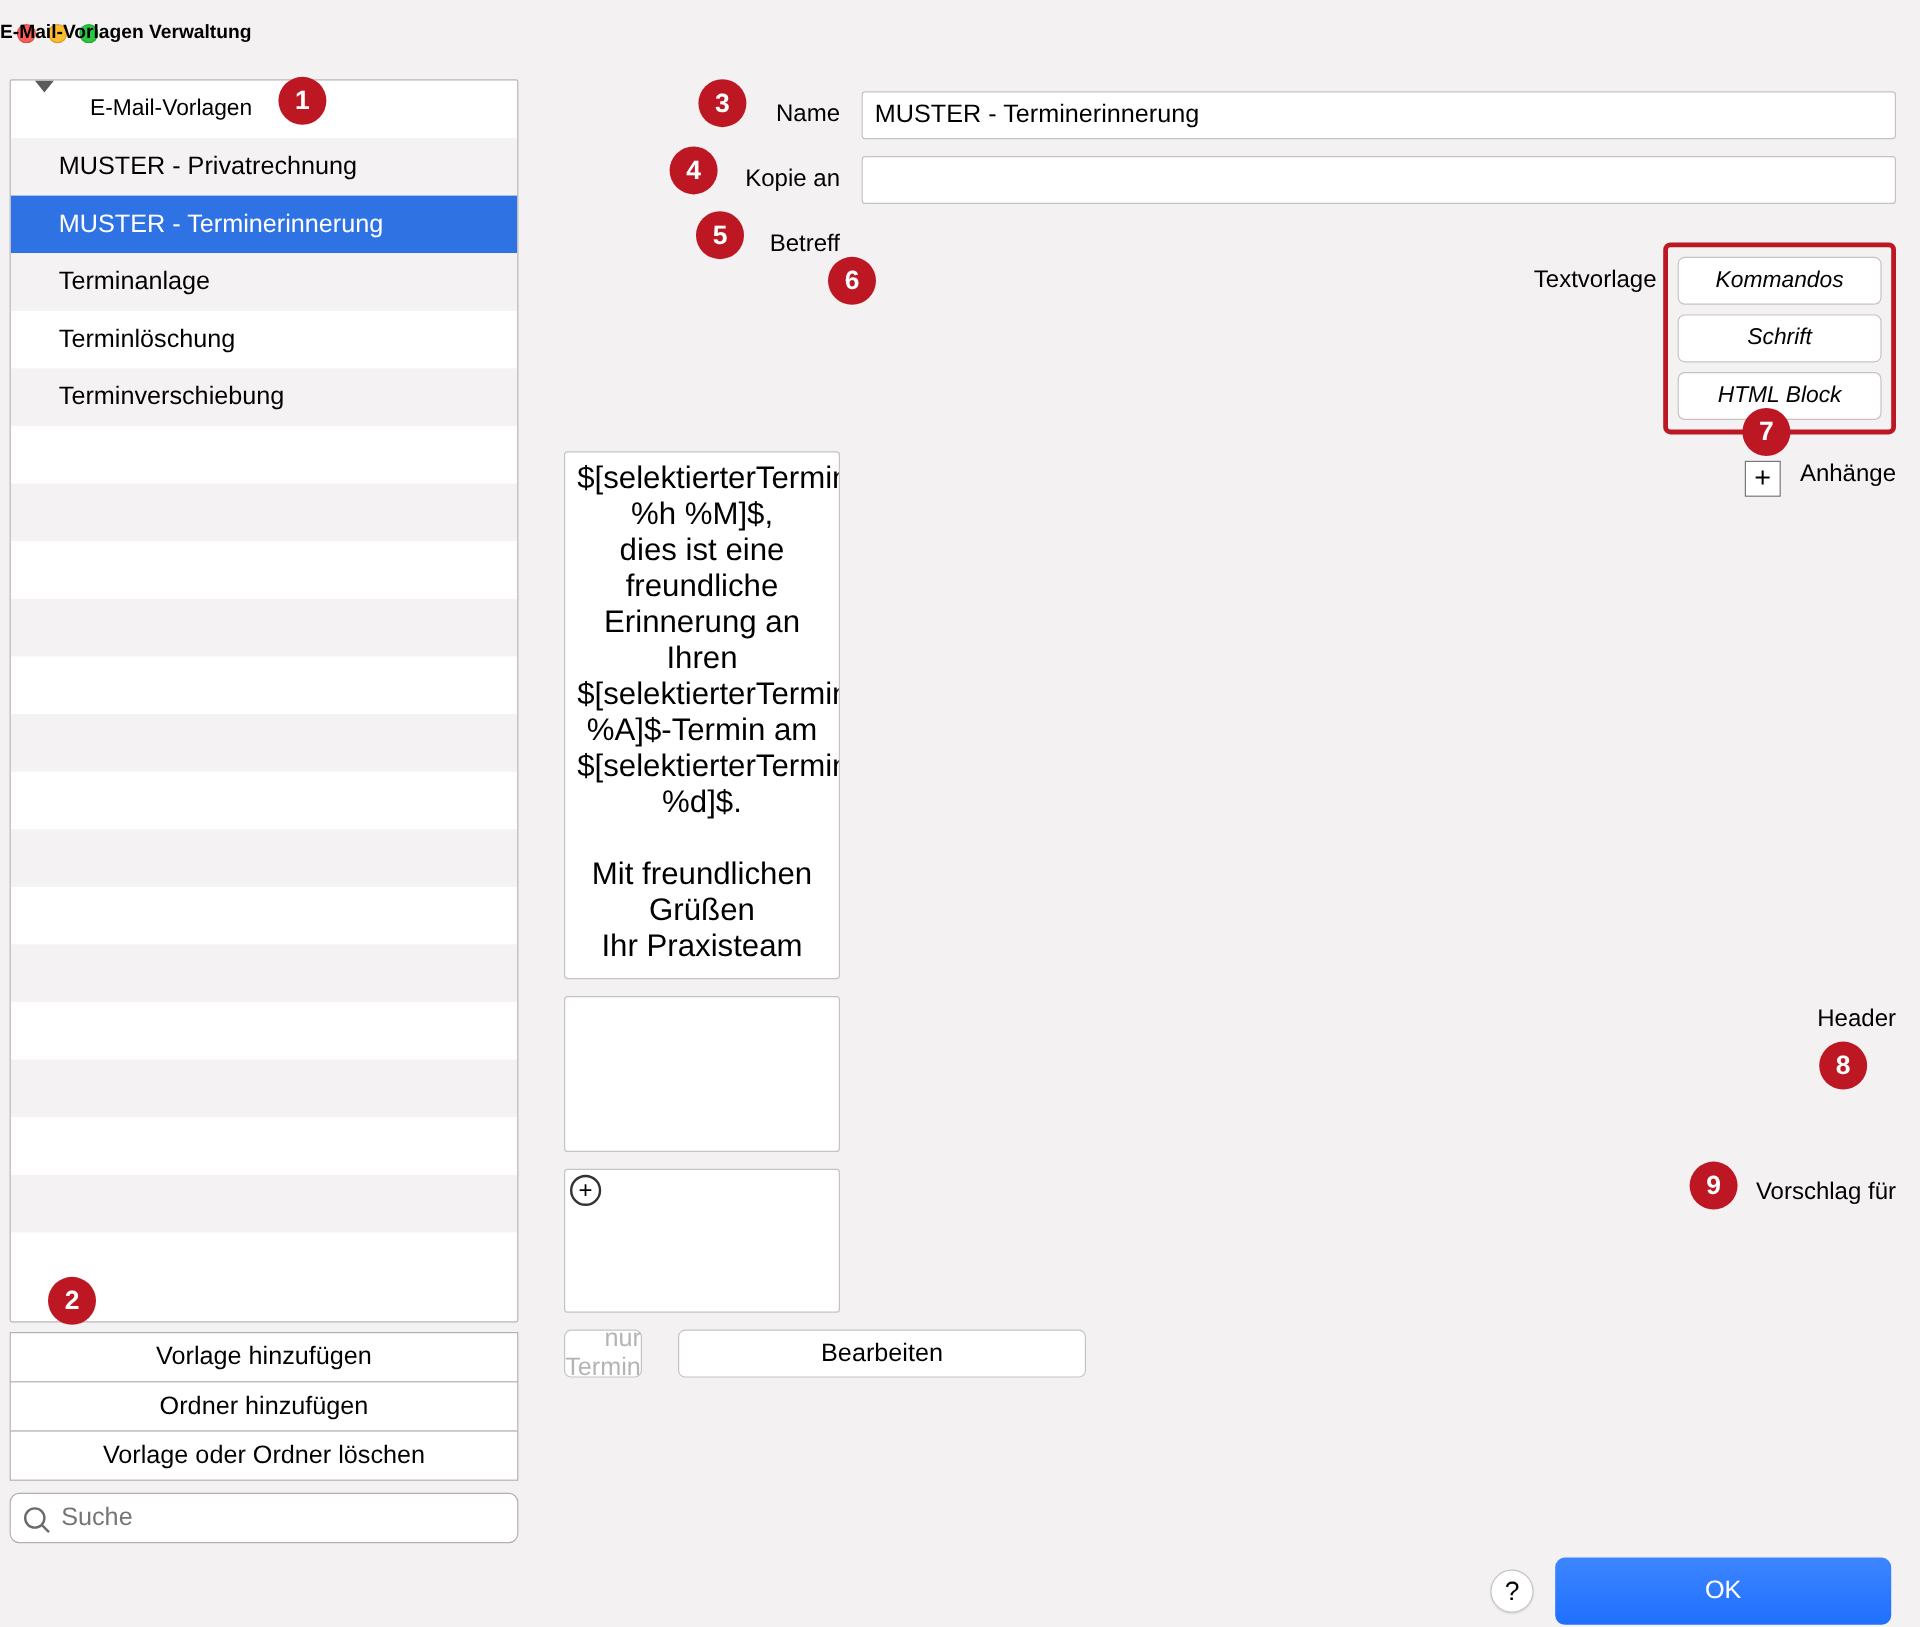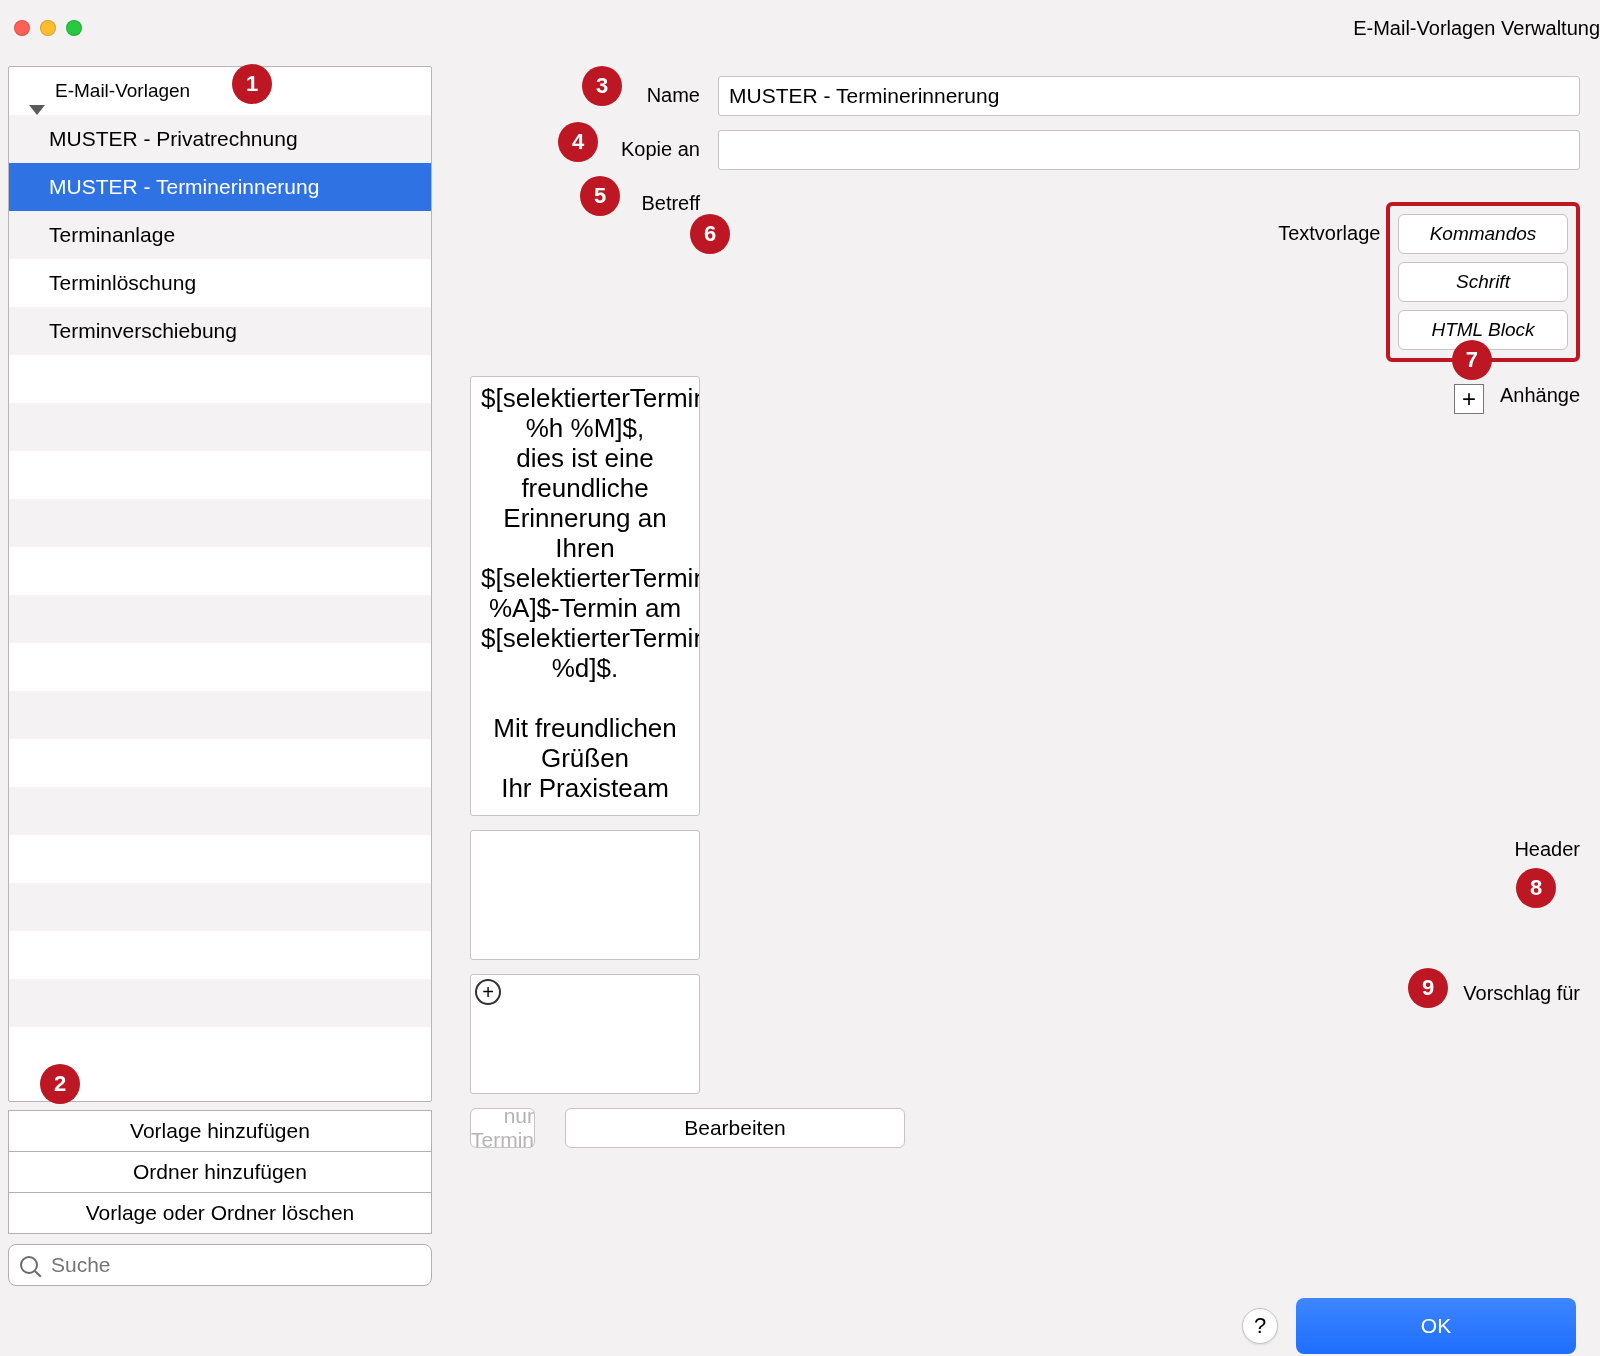--- a/index.html
+++ b/index.html
@@ -17,22 +17,22 @@
     align-items: center;
     padding: 0 14px;
     position: relative;
   }
   .traffic-lights { display: flex; gap: 10px; }
   .dot { width: 16px; height: 16px; border-radius: 50%; border: 1px solid rgba(0,0,0,0.15); }
   .dot.red { background:#ff5f57; }
   .dot.yellow { background:#febc2e; }
   .dot.green { background:#28c840; }
   .window-title {
-    position: absolute; left: 0; right: 0; text-align: right;
-    font-weight: 400; font-size: 20px; pointer-events:none;
+    position: absolute; left: 0; right: 0; text-align: left;
+    font-weight: 700; font-size: 16px; pointer-events:none;
   }
   .content {
     display: flex;
     height: 1240px;
   }
   .sidebar {
     width: 440px;
     display: flex; flex-direction: column;
     padding: 10px 8px 10px 8px;
     border-right: none;
@@ -42,21 +42,21 @@
     background: #fff;
     border: 1px solid #b8b5b6;
     border-radius: 2px;
     overflow: hidden;
   }
   .tree-row {
     height: 48px; line-height: 48px;
     padding-left: 20px;
     font-size: 21px;
     white-space: nowrap;
-    display:flex; align-items:flex-end;
+    display:flex; align-items:flex-start;gap:20px;
   }
   .tree-row.striped { background:#f4f2f3; }
   .tree-row.header { font-size: 19px; }
   .tree-row.indent { padding-left: 40px; }
   .tree-row.selected { background:#2f72e4; color:#fff; }
   .disclosure {
     width: 0; height: 0;
     border-left: 8px solid transparent;
     border-right: 8px solid transparent;
     border-top: 10px solid #5a5a5a;

